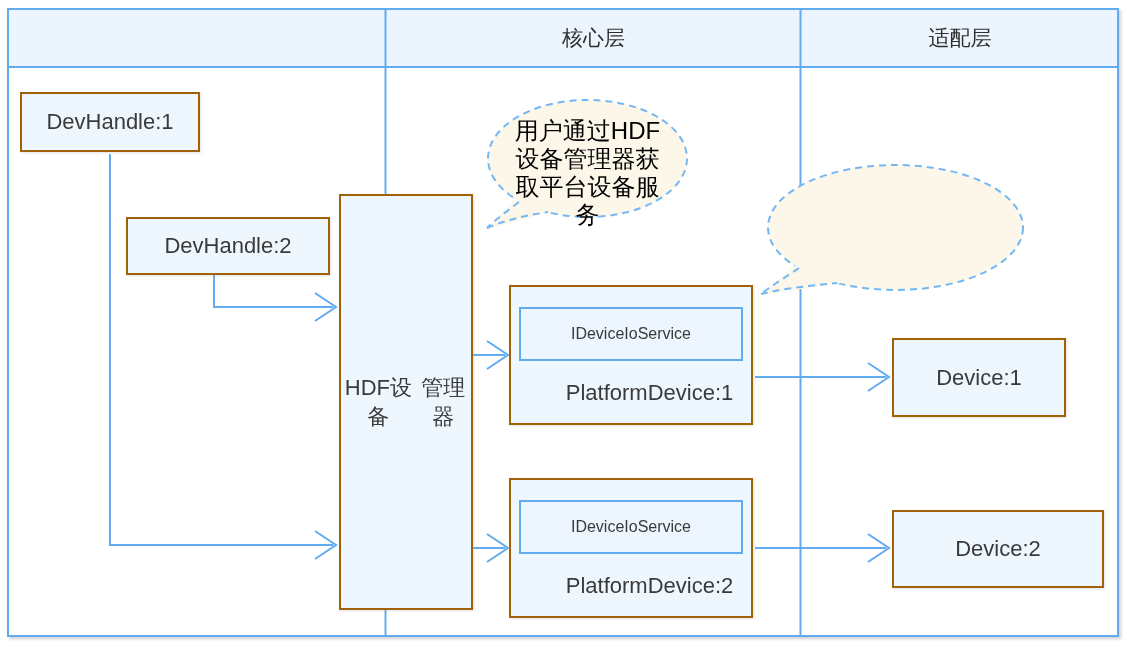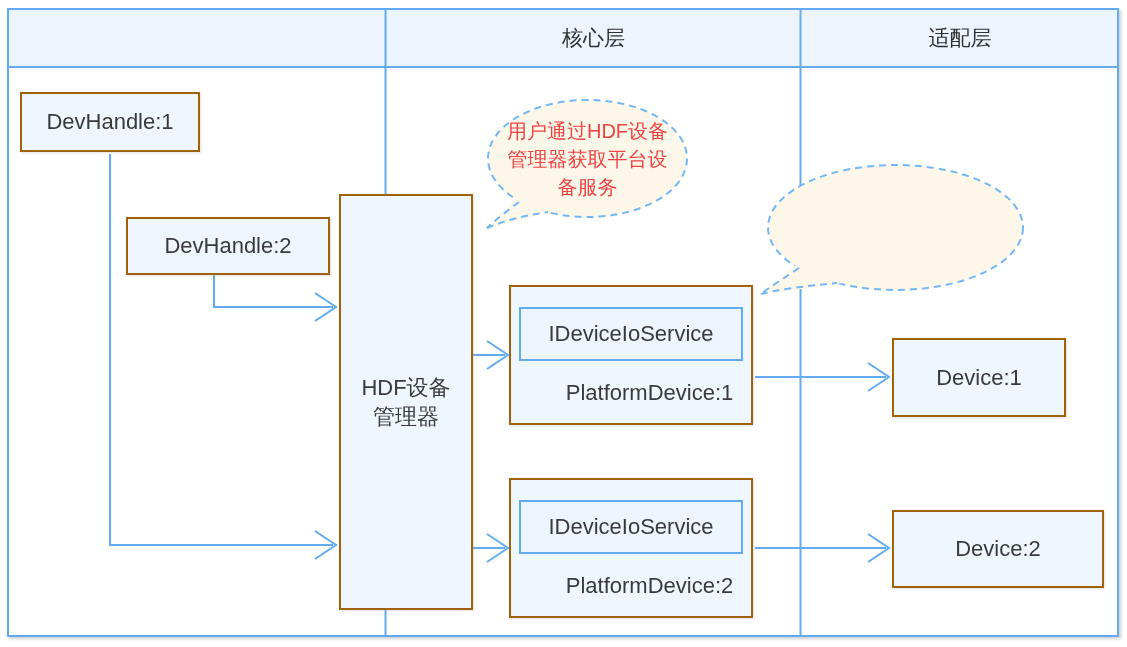--- a/index.html
+++ b/index.html
@@ -39,43 +39,43 @@
     background: #eff7fe;
     border: 2px solid #a16207;
     box-shadow: 1px 1px 2px rgba(180,180,180,0.4);
     display: flex;
     align-items: center;
     justify-content: center;
     font-size: 22px;
     color: #3a3a3a;
     text-align: center;
   }
-  .hdf-box { flex-direction: column; line-height: 29px; }
+  .hdf-box { flex-direction: row; line-height: 29px; }
   .pd-box { display: block; }
   .service-box {
     position: absolute;
     left: 8px; top: 20px; width: 224px; height: 54px;
     box-sizing: border-box;
     background: #edf6fe;
     border: 2px solid #62abf0;
     display: flex; align-items: center; justify-content: center;
-    font-size: 22px;
+    font-size: 16px;
   }
   .pd-label {
     position: absolute;
     left: 0; right: 0; top: 92px; height: 28px; line-height: 28px;
     text-align: center;
     font-size: 22px;
     padding-left: 37px;
   }
   .callout-text {
     text-align: center;
-    font-size: 20px;
+    font-size: 24px;
     line-height: 28px;
-    color: #ef4444;
+    color: #000000;
   }
   .divider { stroke: #62abf0; stroke-width: 2; }
   .conn { stroke: #62abf0; stroke-width: 2; fill: none; }
   .bubble { fill: #fcf7e9; stroke: #74b7f5; stroke-width: 2; stroke-dasharray: 7 5; }
   .bubble-mask { fill: #fcf7e9; stroke: none; }
   .bubble-tail { fill: none; stroke: #74b7f5; stroke-width: 2; stroke-dasharray: 7 5; }
 </style>
 </head>
 <body>
 

